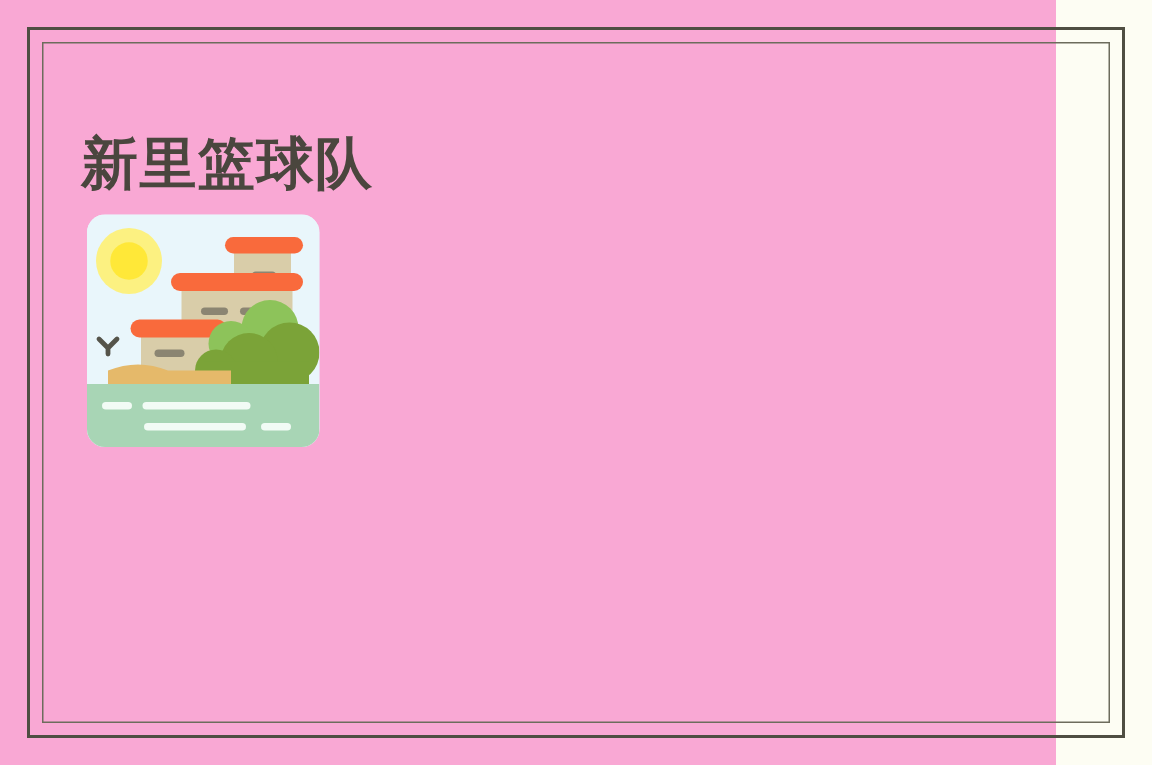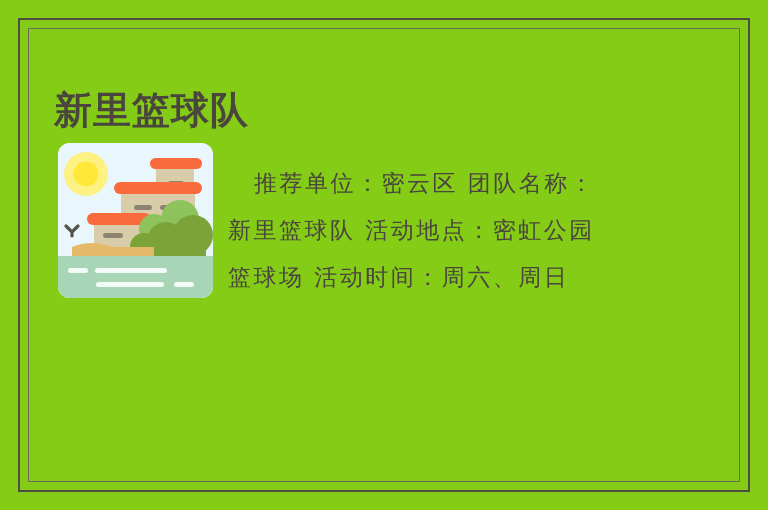--- a/index.html
+++ b/index.html
@@ -10,23 +10,23 @@
     width: 768px;
     height: 510px;
     background: #fdfdf3;
     font-family: "Liberation Sans", "DejaVu Sans", sans-serif;
     overflow: hidden;
   }
 
   
   #page {
     position: relative;
-    width: 768px;
+    width: 704px;
     height: 510px;
-    background: #84cc16;
+    background: #f9a8d4;
     box-sizing: border-box;
   }
   #frame-outer {
     position: absolute;
     left: 18px;
     top: 18px;
     width: 732px;
     height: 474px;
     border: 2px solid #4f4e42;
     box-sizing: border-box;
@@ -143,18 +143,15 @@
         <path d="M8 83 L14 89 L20 83 M14 89 L14 93" stroke="#55544a" stroke-width="3.2" fill="none" stroke-linecap="round"></path>
 
         <rect x="0" y="113" width="155" height="42" fill="#a8d5b5"></rect>
         <rect x="10" y="125" width="20" height="5" rx="2.5" fill="#f2fbf5"></rect>
         <rect x="37" y="125" width="72" height="5" rx="2.5" fill="#f2fbf5"></rect>
         <rect x="38" y="139" width="68" height="5" rx="2.5" fill="#f2fbf5"></rect>
         <rect x="116" y="139" width="20" height="5" rx="2.5" fill="#f2fbf5"></rect>
       </svg>
     </div>
 
-    <div id="info-block">
-      <span class="info-line">推荐单位：密云区 团队名称：新里篮球队 活动地点：密虹公园篮球场 活动时间：周六、周日</span>
-    </div>
 
   </div>
 </div>
 
 </body></html>

